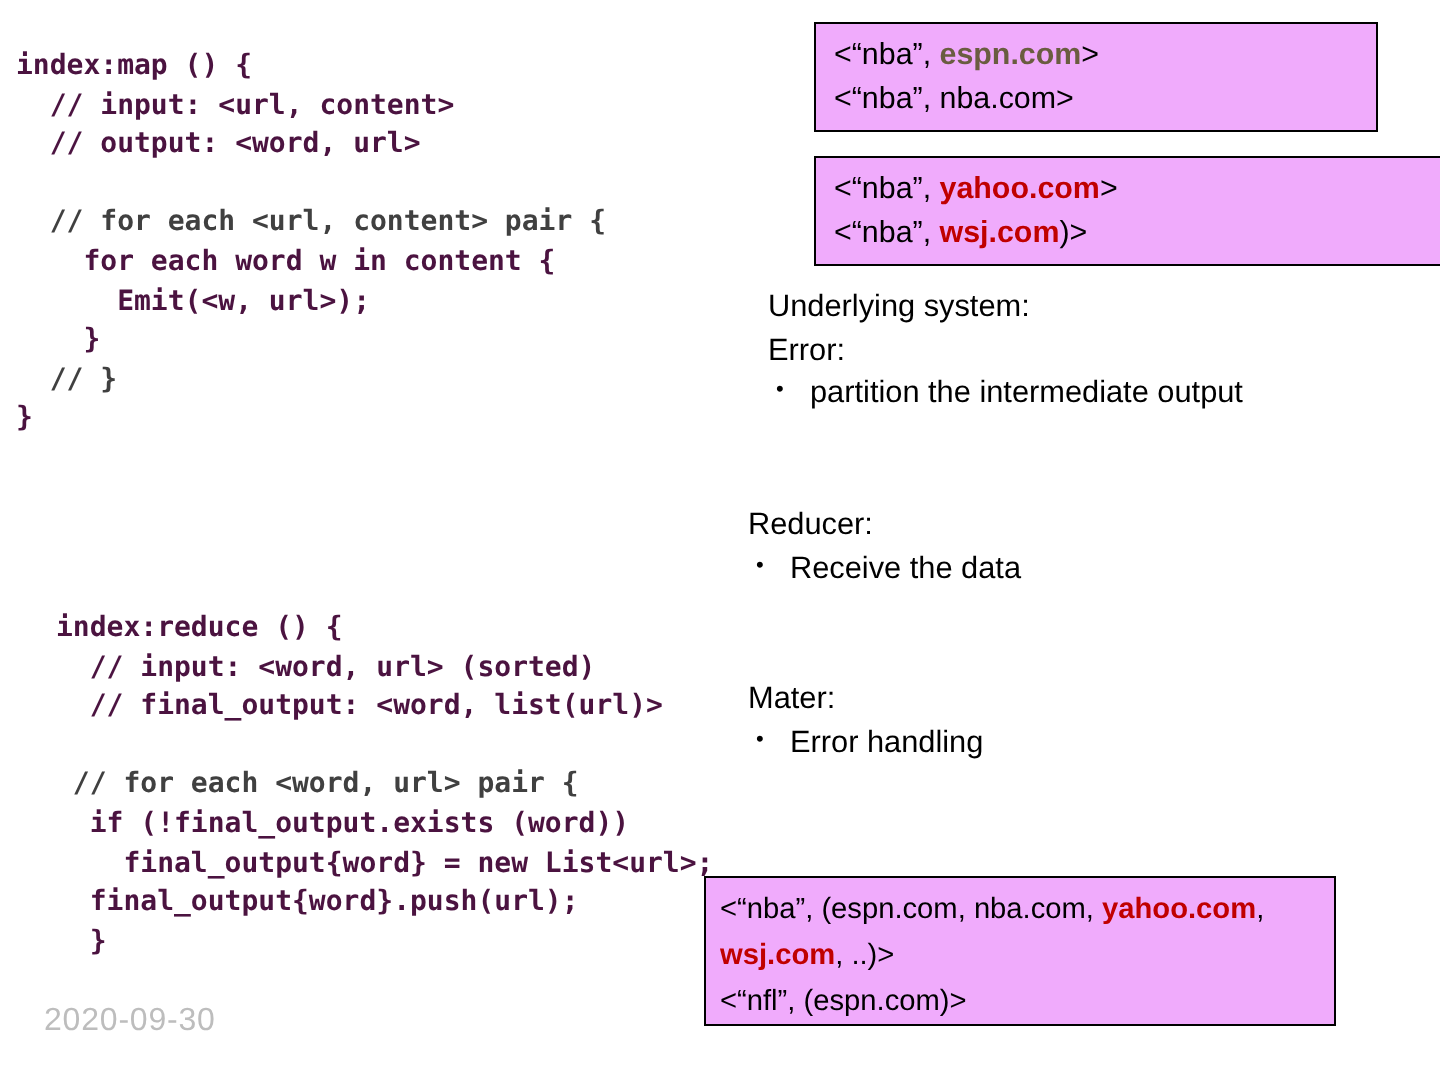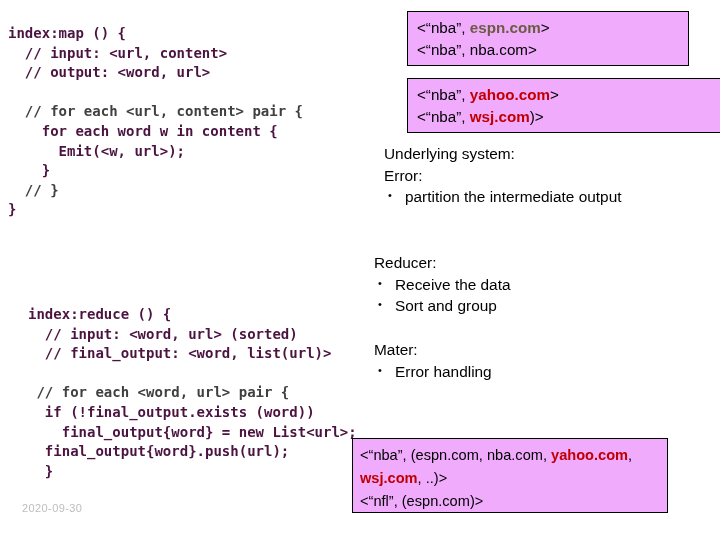--- a/index.html
+++ b/index.html
@@ -84,21 +84,21 @@
     line-height: 21.5px;
     color: #000000;
   }
 
   
   #footer-date {
     position: absolute;
     left: 22px;
     top: 502px;
     font-family: "Liberation Sans", sans-serif;
-    font-size: 11px;
+    font-size: 16px;
     color: #bdbdbd;
     letter-spacing: 0.4px;
     white-space: nowrap;
   }
 </style>
 </head>
 <body>
 
 <div class="code-block" id="map-code"><span class="code-line"><span class="c-key">index:map () {</span></span><span class="code-line"><span class="c-key">  // input: &lt;url, content&gt;</span></span><span class="code-line"><span class="c-key">  // output: &lt;word, url&gt;</span></span><span class="code-line"><span class="c-blank"> </span></span><span class="code-line"><span class="c-cmt">  // for each &lt;url, content&gt; pair {</span></span><span class="code-line"><span class="c-key">    for each word w in content {</span></span><span class="code-line"><span class="c-key">      Emit(&lt;w, url&gt;);</span></span><span class="code-line"><span class="c-key">    }</span></span><span class="code-line"><span class="c-cmt">  // }</span></span><span class="code-line"><span class="c-key">}</span></span></div>
 
@@ -116,21 +116,20 @@
 
 <div class="outline" id="sys-block">
   <span class="ol-line">Underlying system:</span>
   <span class="ol-line">Error:</span>
   <span class="ol-bullet">partition the intermediate output</span>
 </div>
 
 <div class="outline" id="red-block">
   <span class="ol-line">Reducer:</span>
   <span class="ol-bullet">Receive the data</span>
-  <span class="ol-bullet">Sort and group</span>
 </div>
 
 <div class="outline" id="mat-block">
   <span class="ol-line">Mater:</span>
   <span class="ol-bullet">Error handling</span>
 </div>
 
 <div class="callout" id="box-3">
     <span class="bx-line"><span class="txt-dark">&lt;“nba”, (espn.com, nba.com, </span><span class="txt-red">yahoo.com</span><span class="txt-dark">,</span></span>
     <span class="bx-line"><span class="txt-red">wsj.com</span><span class="txt-dark">, ..)&gt;</span></span>

